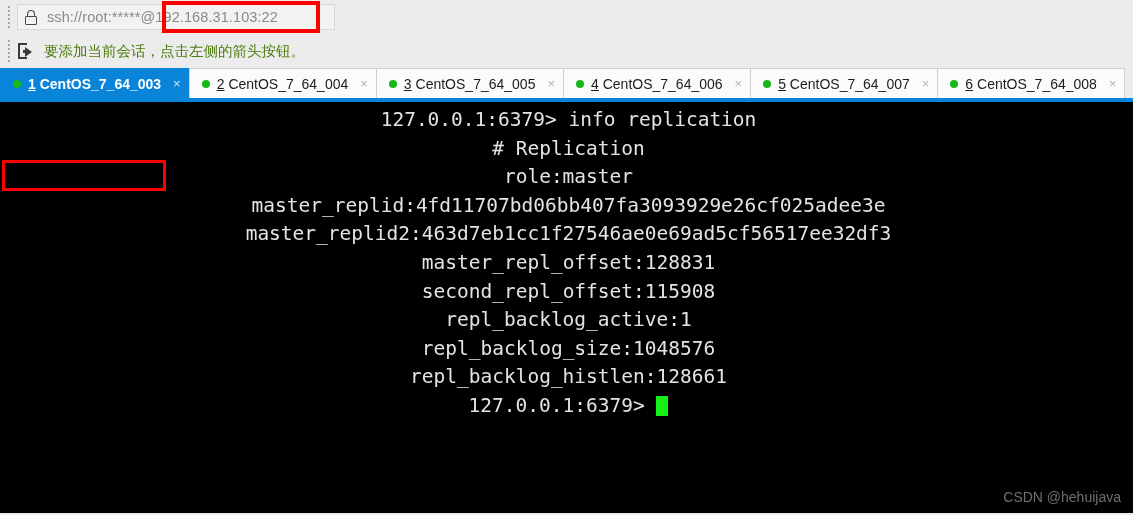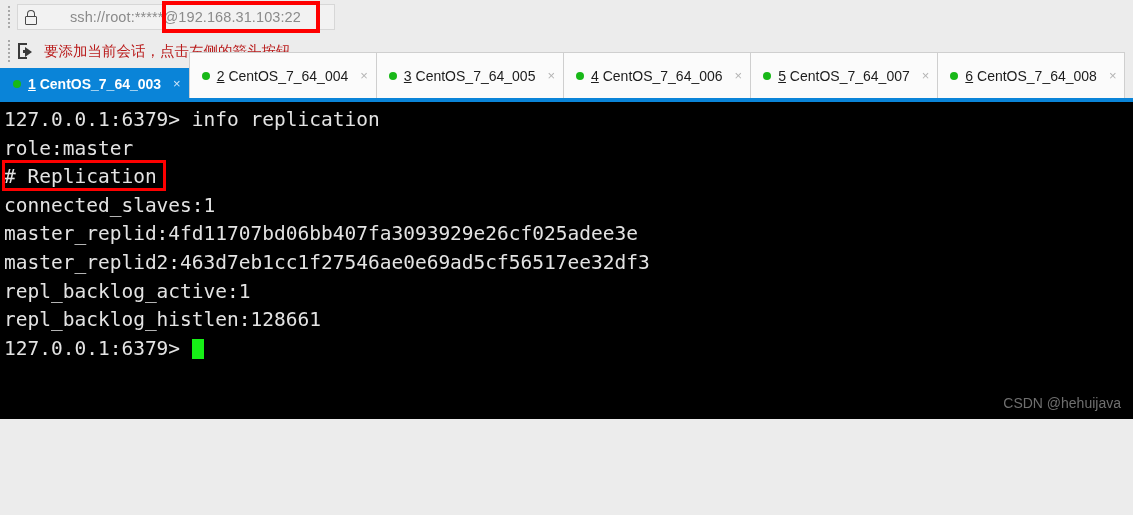--- a/index.html
+++ b/index.html
@@ -50,21 +50,20 @@
     display: flex;
     align-items: center;
     height: 26px;
     margin-left: 2px;
     padding: 0 8px 0 6px;
     background: #f2f2f2;
     border: 1px solid #d7d7d7;
     box-sizing: border-box;
     flex: 0 0 auto;
     min-width: 318px;
-    gap: 23px;
   }
   .lock-icon {
     width: 14px;
     height: 15px;
     position: relative;
     margin-right: 9px;
     flex: 0 0 auto;
   }
   .lock-icon .shackle {
     position: absolute;
@@ -138,40 +137,40 @@
   .flag-icon .arrow-stem {
     position: absolute;
     left: 5px;
     top: 7px;
     width: 5px;
     height: 3px;
     background: #3a3a3a;
   }
   .hint-text {
     font-size: 14.5px;
-    color: #b91c1c;
+    color: #4d7c0f;
     white-space: nowrap;
     text-align: right;
   }
 
   
   .tabstrip {
     position: relative;
     display: flex;
     align-items: flex-end;
     height: 34px;
     background: #ececec;
     border-bottom: 4px solid #0a84d8;
     box-sizing: border-box;
   }
   .tab {
     position: relative;
     display: flex;
     align-items: center;
-    height: 46px;
+    height: 30px;
     box-sizing: border-box;
     padding: 0 4px 0 12px;
     background: #fbfbfb;
     border: 1px solid #cfcfcf;
     border-bottom: none;
     margin-right: -1px;
     white-space: nowrap;
     flex: 0 0 auto;
   }
   .tab.active {
@@ -207,23 +206,24 @@
     flex: 0 0 auto;
   }
   .tab.active .tab-close {
     color: #cfe6fa;
   }
 
   
   .terminal {
     position: relative;
     width: 1133px;
-    height: 317px;
+    height: 411px;
     background: #000000;
     overflow: hidden;
+    text-align: center;
   }
   .term-lines {
     position: absolute;
     left: 4px;
     top: 4px;
     right: 0;
   }
   .term-line {
     font-family: "DejaVu Sans Mono", monospace;
     font-size: 19.5px;
@@ -345,26 +345,28 @@
     <div class="tab">
       <span class="tab-dot"></span>
       <span class="tab-label"><span class="idx">6</span><span> CentOS_7_64_008</span></span>
       <span class="tab-close">×</span>
     </div>
   </div>
 
   <div class="terminal">
     <div class="term-lines">
       <div class="term-line">127.0.0.1:6379&gt; info replication</div>
+      <div class="term-line"># Replication</div>
       <div class="term-line">role:master</div>
-      <div class="term-line"># Replication</div>
-      <div class="term-line">connected_slaves:1</div>
       <div class="term-line">master_replid:4fd11707bd06bb407fa3093929e26cf025adee3e</div>
       <div class="term-line">master_replid2:463d7eb1cc1f27546ae0e69ad5cf56517ee32df3</div>
+      <div class="term-line">master_repl_offset:128831</div>
+      <div class="term-line">second_repl_offset:115908</div>
       <div class="term-line">repl_backlog_active:1</div>
+      <div class="term-line">repl_backlog_size:1048576</div>
       <div class="term-line">repl_backlog_histlen:128661</div>
       <div class="term-line"><span>127.0.0.1:6379&gt; </span><span class="cursor"></span></div>
     </div>
 
     <div class="red-box-role"></div>
 
 
     <div class="watermark">CSDN @hehuijava</div>
   </div>
 

